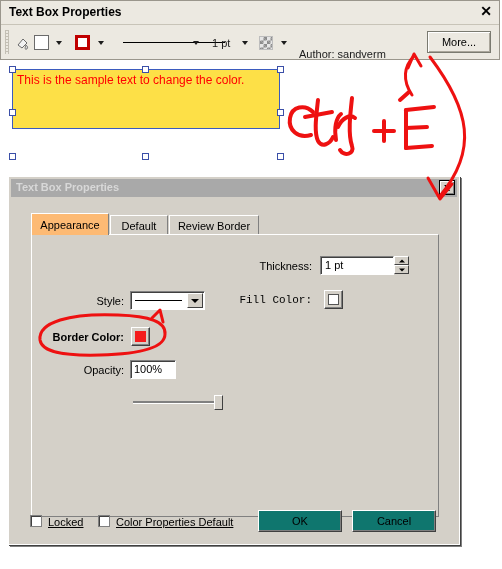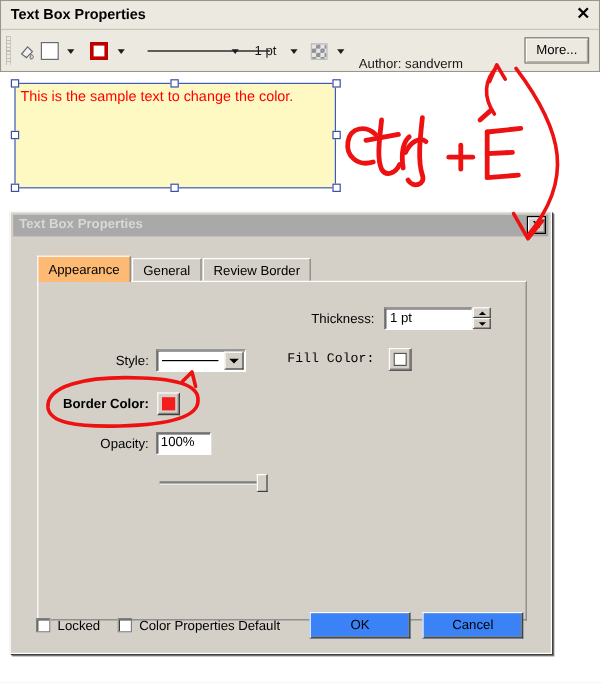--- a/index.html
+++ b/index.html
@@ -75,36 +75,36 @@
   }
   .line-sample{
     width:110px;height:11px;position:relative;
   }
   .line-sample:after{
     content:"";position:absolute;left:4px;right:4px;top:5px;height:1px;background:#000;
   }
   .tb-text{font-size:11px;color:#1b1b1b;white-space:nowrap;}
   #more-btn{
     position:absolute;right:8px;top:5px;
-    width:54px;height:22px;
+    width:64px;height:22px;
     background:#ece9e1;
     border:1px solid #7a7a70;
     box-shadow:inset 1px 1px 0 #ffffff, inset -1px -1px 0 #aaa69b;
     font-size:11px;color:#000;
     display:flex;align-items:center;justify-content:center;
     cursor:pointer;box-sizing:border-box;
   }
 
   
   #textbox-area{
     position:absolute;left:0;top:61px;width:502px;height:110px;background:#fff;
   }
   #textbox{
-    position:absolute;left:12px;top:8px;width:268px;height:88px;
-    background:#fef9c3;
+    position:absolute;left:12px;top:8px;width:268px;height:60px;
+    background:#fde047;
     border:1px solid #3b5bbf;
     box-sizing:border-box;
   }
   #textbox-text{
     position:absolute;left:4px;top:3px;
     color:#ff0000;font-size:12px;white-space:nowrap;
     font-family:"Liberation Sans", sans-serif;
   }
   .handle{
     position:absolute;width:7px;height:7px;background:#ffffff;
@@ -237,24 +237,24 @@
     border-right-color:#404040;border-bottom-color:#404040;
     box-sizing:border-box;
   }
 
   
   .chk-box{
     position:absolute;width:12px;height:12px;
     background:#ffffff;border:1px solid #808080;
     box-shadow:inset 1px 1px 0 #404040;box-sizing:border-box;cursor:pointer;
   }
-  .chk-label{position:absolute;font-size:11px;color:#000;white-space:nowrap;}
+  .chk-label{position:absolute;font-size:11px;color:#000;white-space:nowrap;text-decoration:underline;}
   .dlg-btn{
     position:absolute;top:510px;height:22px;
-    background:#3b82f6;
+    background:#0f766e;
     border:1px solid #ffffff;
     border-right-color:#404040;border-bottom-color:#404040;
     box-shadow:inset -1px -1px 0 #808080;
     font-size:11px;color:#000;
     display:flex;align-items:center;justify-content:center;
     cursor:pointer;box-sizing:border-box;
   }
 
   
   #ink{position:absolute;left:0;top:0;width:502px;height:569px;pointer-events:none;z-index:50;}
@@ -341,21 +341,21 @@
   <div id="dlg-titlebar">
     <div id="dlg-title">Text Box Properties</div>
     <div id="dlg-close">x</div>
   </div>
 
   <div id="tabs">
     <div class="tab active" style="left:0px;width:78px;">
       <span>Appearance</span>
     </div>
     <div class="tab" style="left:79px;width:58px;">
-      <span>General</span>
+      <span>Default</span>
     </div>
     <div class="tab" style="left:138px;width:90px;">
       <span>Review Border</span>
     </div>
   </div>
 
   <div id="tab-panel"></div>
 </div>
 
 <div style="position:absolute;left:0;top:0;width:502px;height:569px;pointer-events:none;z-index:20;">

